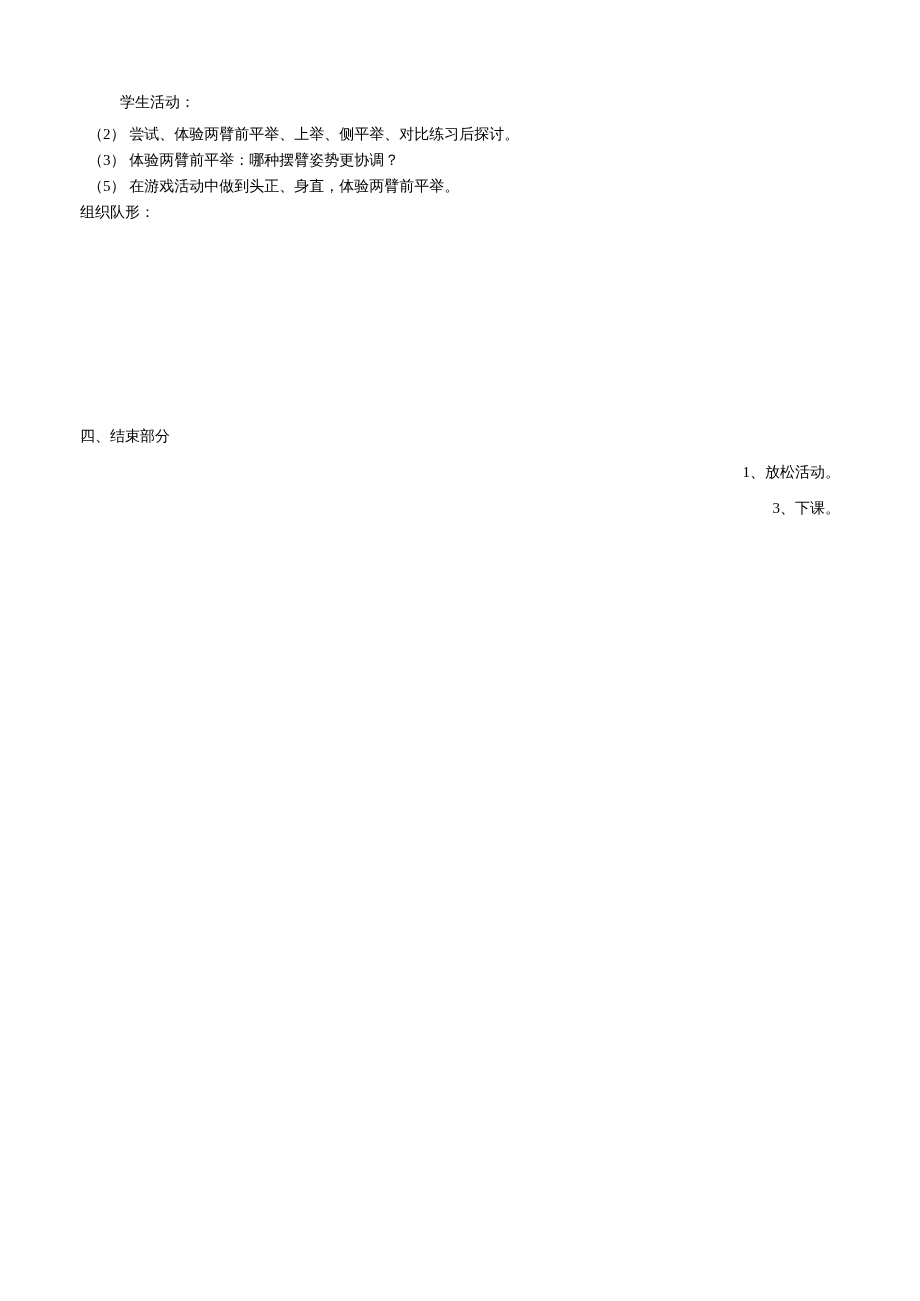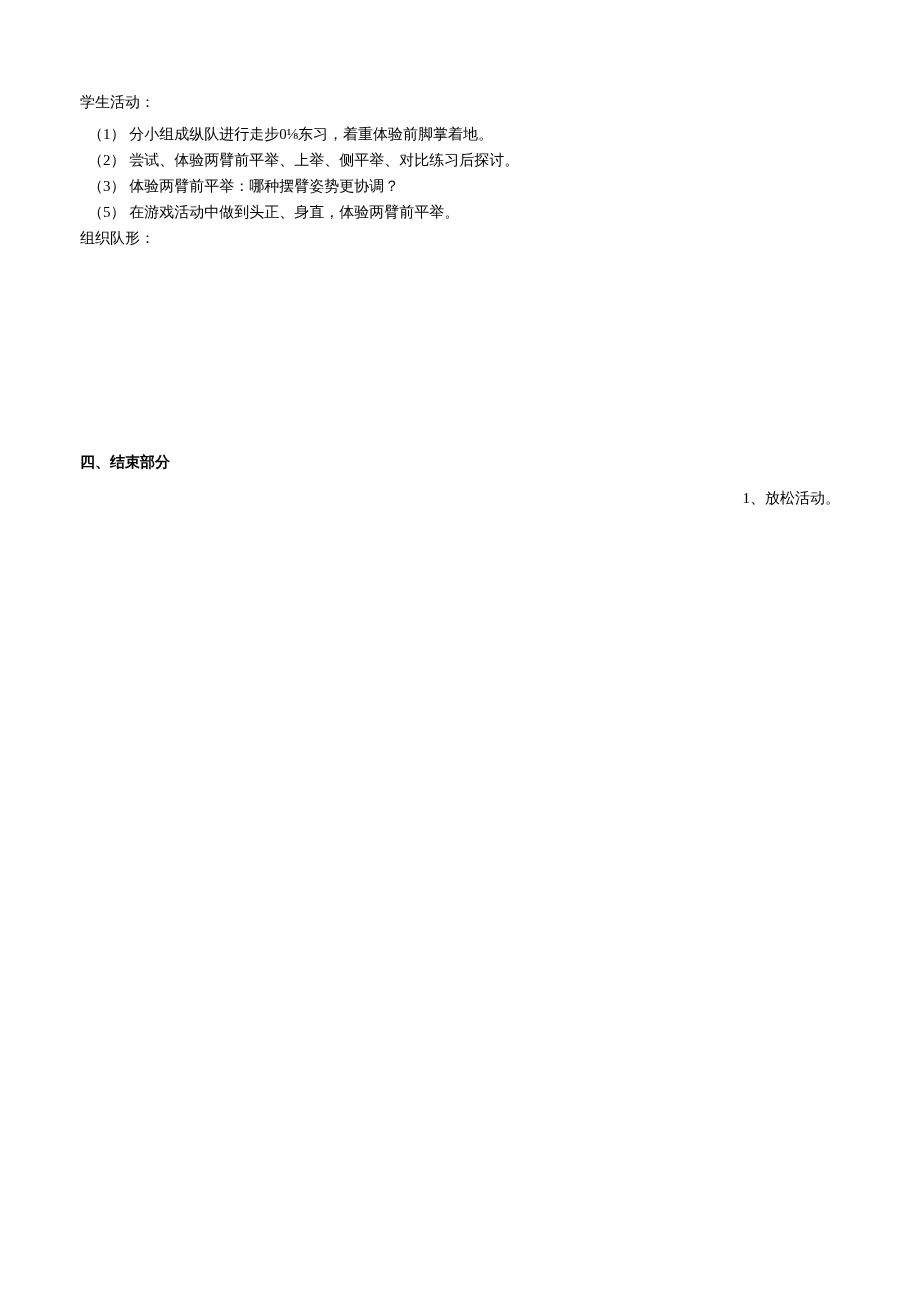--- a/index.html
+++ b/index.html
@@ -12,58 +12,55 @@
       font-size: 15px;
       line-height: 1.6;
       color: #000;
       background: #fff;
       width: 920px;
       height: 1301px;
       padding: 90px 80px 40px 80px;
     }
     .section-heading {
       margin-bottom: 8px;
+      margin-left: 40px;
     }
     .list-item {
       margin-left: 8px;
       margin-bottom: 2px;
     }
     .list-number {
       display: inline-block;
     }
     .sub-heading {
       margin-top: 2px;
       margin-bottom: 4px;
     }
     .section-four-heading {
-      font-weight: bold;
+      font-weight: normal;
       margin-top: 200px;
       margin-bottom: 12px;
     }
     .end-list {
       margin-left: 120px;
       text-align: right;
     }
     .end-item {
       margin-bottom: 2px;
     }
     .end-item-gap {
       margin-top: 12px;
     }
   </style>
 </head>
 <body>
 
 <div>
   <div class="section-heading">学生活动：</div>
 
-  <div class="list-item">
-    <span class="list-number">（1）</span>
-    <span>分小组成纵队进行走步0⅛东习，着重体验前脚掌着地。</span>
-  </div>
   <div class="list-item">
     <span class="list-number">（2）</span>
     <span>尝试、体验两臂前平举、上举、侧平举、对比练习后探讨。</span>
   </div>
   <div class="list-item">
     <span class="list-number">（3）</span>
     <span>体验两臂前平举：哪种摆臂姿势更协调？</span>
   </div>
   <div class="list-item">
     <span class="list-number">（5）</span>
@@ -72,14 +69,17 @@
 
   <div class="sub-heading">组织队形：</div>
 </div>
 
 <div>
   <div class="section-four-heading">四、结束部分</div>
   <div class="end-list">
     <div class="end-item">
       <span>1</span><span>、</span><span>放松活动。</span>
     </div>
+    <div class="end-item end-item-gap">
+      <span>3</span><span>、</span><span>下课。</span>
+    </div>
   </div>
 </div>
 
 </body></html>

